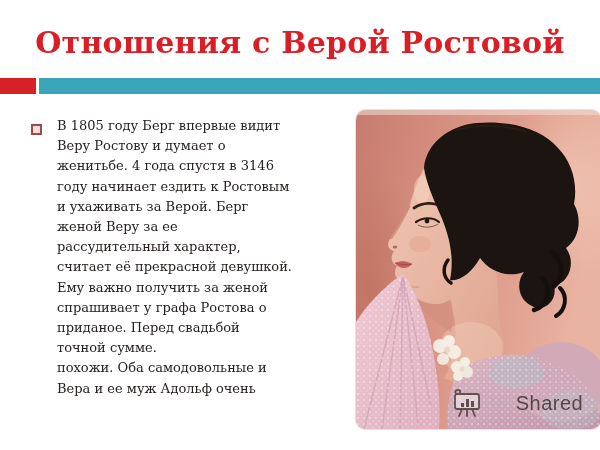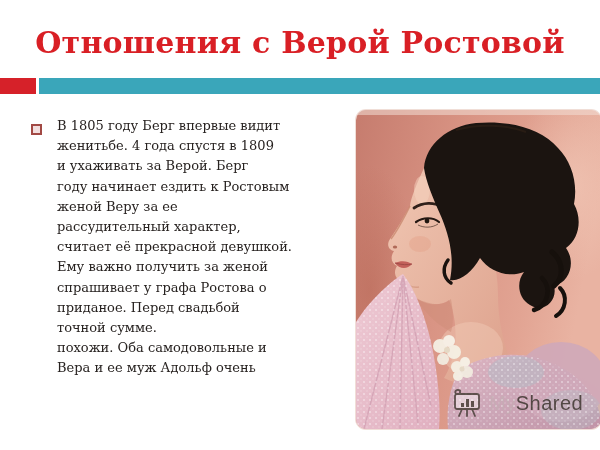--- a/index.html
+++ b/index.html
@@ -74,23 +74,24 @@
     <div class="divider-red"></div>
     <div class="divider-gap"></div>
     <div class="divider-teal"></div>
   </div>
 
   <span class="bullet"></span>
 
   <div class="text-col">
     <div>
         <div class="text-line">В 1805 году Берг впервые видит</div>
-        <div class="text-line">женитьбе. 4 года спустя в 1809</div>
+        <div class="text-line">Веру Ростову и думает о</div>
+        <div class="text-line">женитьбе. 4 года спустя в 3146</div>
+        <div class="text-line">году начинает ездить к Ростовым</div>
         <div class="text-line">и ухаживать за Верой. Берг</div>
-        <div class="text-line">году начинает ездить к Ростовым</div>
         <div class="text-line">женой Веру за ее</div>
         <div class="text-line">рассудительный характер,</div>
         <div class="text-line">считает её прекрасной девушкой.</div>
         <div class="text-line">Ему важно получить за женой</div>
         <div class="text-line">спрашивает у графа Ростова о</div>
         <div class="text-line">приданое. Перед свадьбой</div>
         <div class="text-line">точной сумме.</div>
       </div>
     <div>
         <div class="text-line">похожи. Оба самодовольные и</div>

